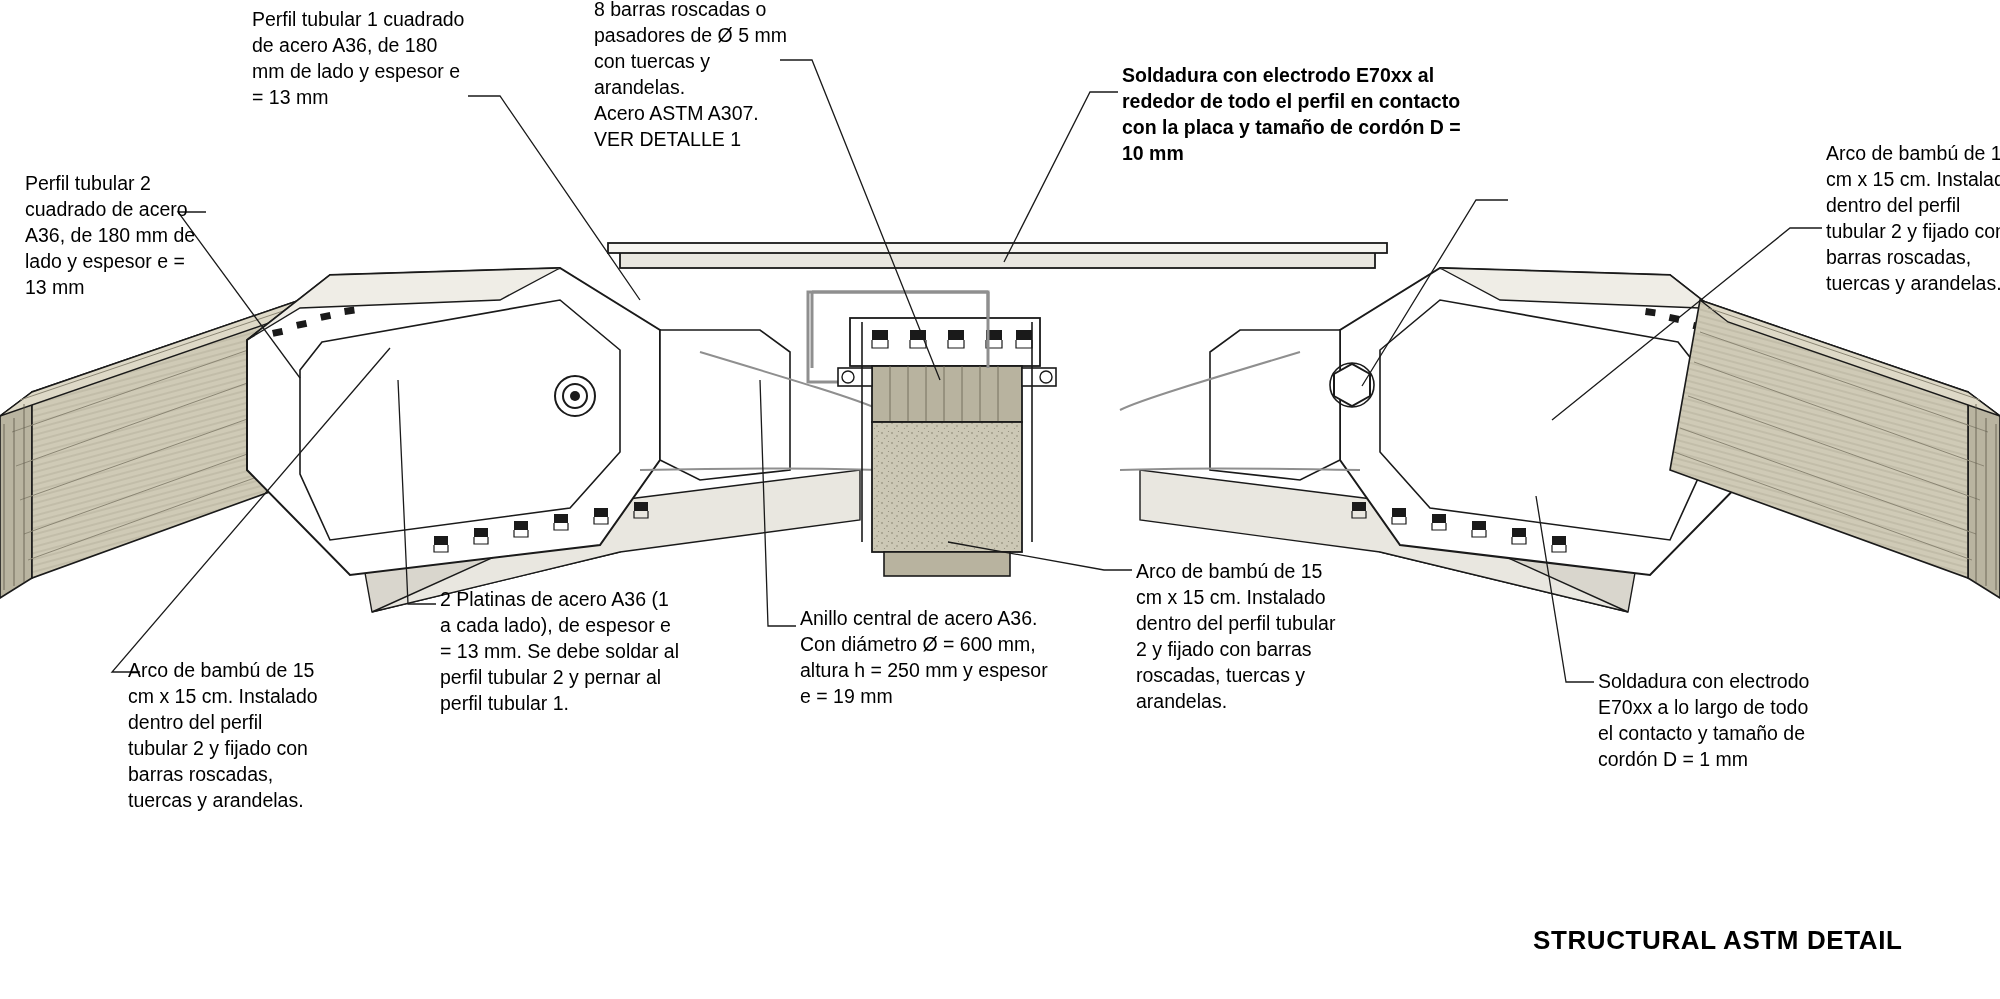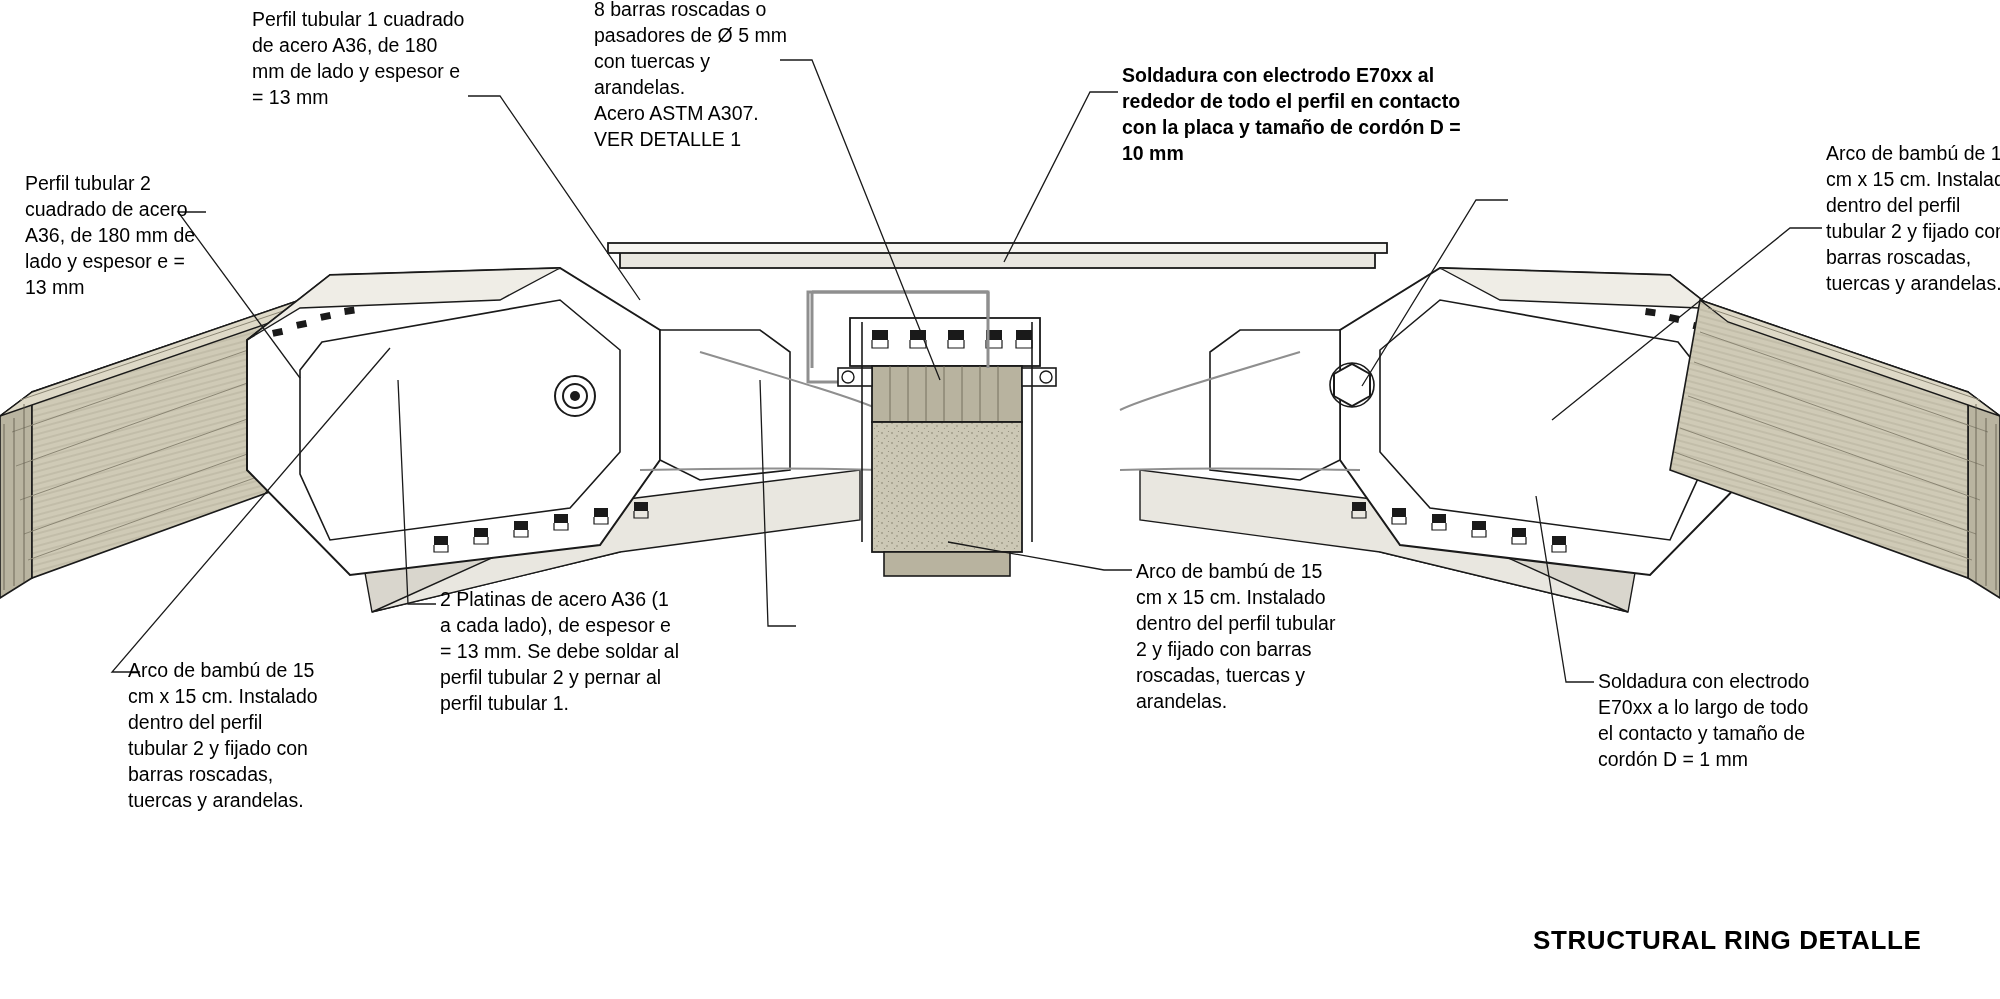--- a/index.html
+++ b/index.html
@@ -285,18 +285,19 @@
 
   <div class="note n-perfil1">Perfil tubular 1 cuadrado de acero A36, de 180 mm de lado y espesor e = 13 mm</div>
   <div class="note n-barras">8 barras roscadas o pasadores de Ø 5 mm con tuercas y arandelas.
 Acero ASTM A307.
 VER DETALLE 1</div>
   <div class="note n-soldadura-e70-top">Soldadura con electrodo E70xx al rededor de todo el perfil en contacto con la placa y tamaño de cordón D = 10 mm</div>
   <div class="note n-arco-tr">Arco de bambú de 15 cm x 15 cm. Instalado dentro del perfil tubular 2 y fijado con barras roscadas, tuercas y arandelas.</div>
   <div class="note n-perfil2">Perfil tubular 2 cuadrado de acero A36, de 180 mm de lado y espesor e = 13 mm</div>
   <div class="note n-arco-bl">Arco de bambú de 15 cm x 15 cm. Instalado dentro del perfil tubular 2 y fijado con barras roscadas, tuercas y arandelas.</div>
   <div class="note n-platinas">2 Platinas de acero A36 (1 a cada lado), de espesor e = 13 mm. Se debe soldar al perfil tubular 2 y pernar al perfil tubular 1.</div>
+  <div class="note n-anillo">Anillo central de acero A36. Con diámetro Ø = 600 mm, altura h = 250 mm y espesor e = 19 mm</div>
   <div class="note n-arco-c">Arco de bambú de 15 cm x 15 cm. Instalado dentro del perfil tubular 2 y fijado con barras roscadas, tuercas y arandelas.</div>
   <div class="note n-soldadura-e70-bot">Soldadura con electrodo E70xx a lo largo de todo el contacto y tamaño de cordón D = 1 mm</div>
 
-  <div class="title title-main">STRUCTURAL RING DETALLE</div>
+  <div class="title title-main">STRUCTURAL ASTM DETAIL</div>
 
 </div>
 
 </body></html>

